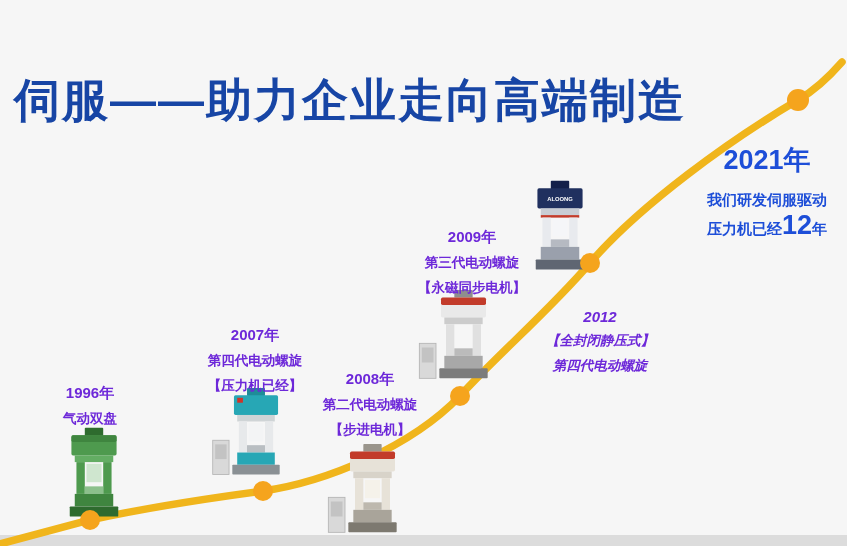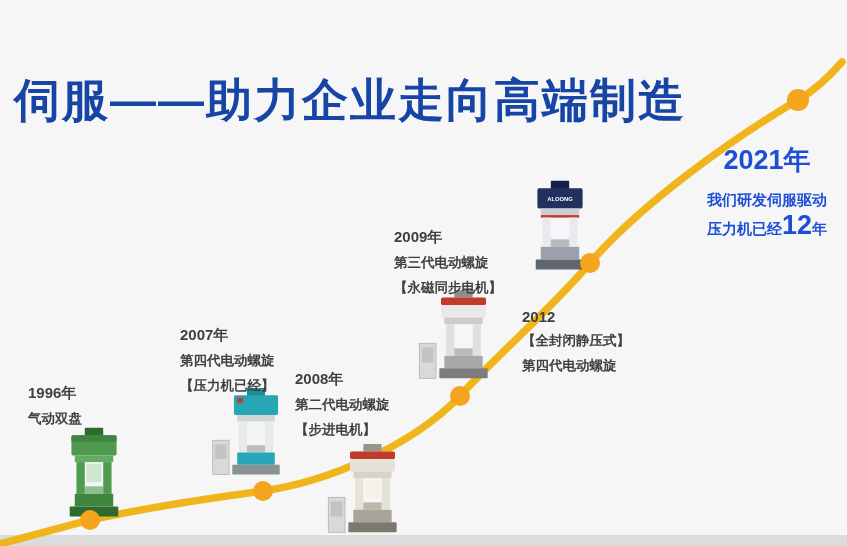--- a/index.html
+++ b/index.html
@@ -36,28 +36,28 @@
   .machine .ram{fill:var(--mRam);}
   .machine .anvil{fill:var(--mAnvil);}
   .machine .bed{fill:var(--mBed);}
   .machine .foot{fill:var(--mFoot);}
   .machine .cab{fill:#d9d9d9;stroke:#b3b3b3;stroke-width:1;}
   .machine .cabwin{fill:#c3c3c3;}
   .machine .brand{fill:#ffffff;font-size:7px;font-weight:bold;text-anchor:middle;
                   font-family:"Liberation Sans","DejaVu Sans",sans-serif;}
 
   
-  .ms{position:absolute;z-index:4;color:#404040;}
+  .ms{position:absolute;z-index:4;text-align:center;color:#6d28d9;}
   .ms .year{font-size:15px;font-weight:bold;}
   .ms .line{font-size:13.5px;font-weight:bold;margin-top:7px;}
   .ms-1996{left:28px;top:384px;width:124px;}
   .ms-2007{left:180px;top:326px;width:150px;}
   .ms-2008{left:295px;top:370px;width:150px;}
   .ms-2009{left:394px;top:228px;width:156px;}
-  .ms-2012{left:522px;top:308px;width:156px;}
+  .ms-2012{left:522px;top:308px;width:156px;font-style:italic;}
 
   
   .finale{position:absolute;left:688px;top:142px;width:158px;z-index:4;text-align:center;color:#1d4ed8;}
   .finale .year{font-size:27px;font-weight:bold;}
   .finale .l1{font-size:15px;font-weight:bold;margin-top:13px;}
   .finale .l2{font-size:15px;font-weight:bold;}
   .finale .big{font-size:27px;font-weight:bold;}
 </style>
 </head>
 <body>

